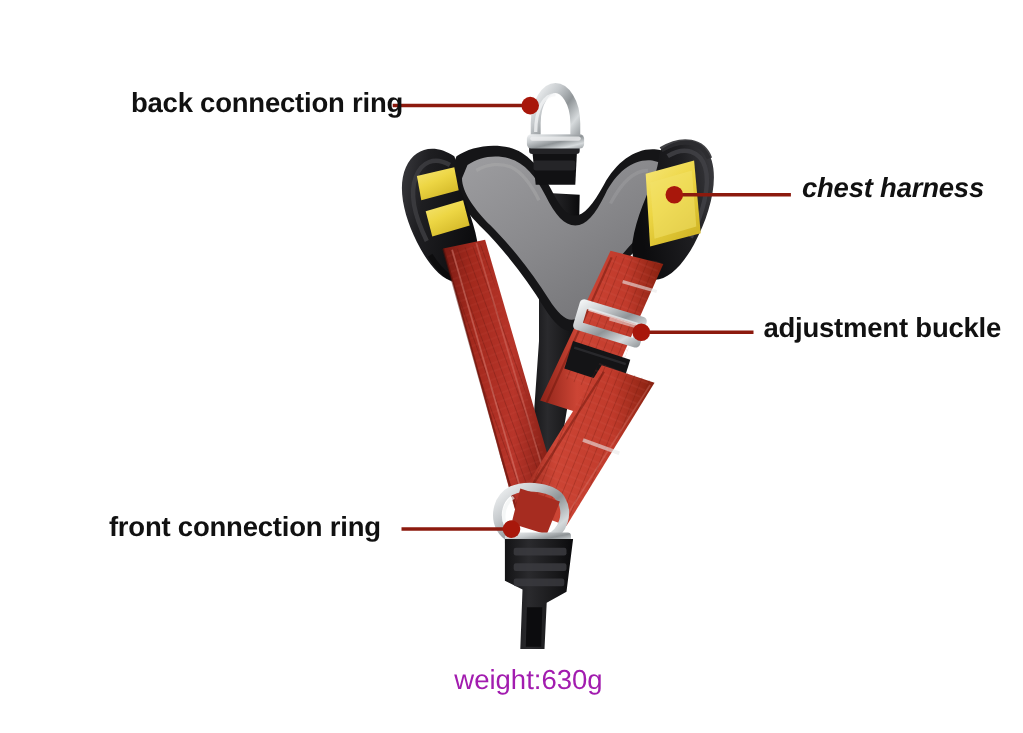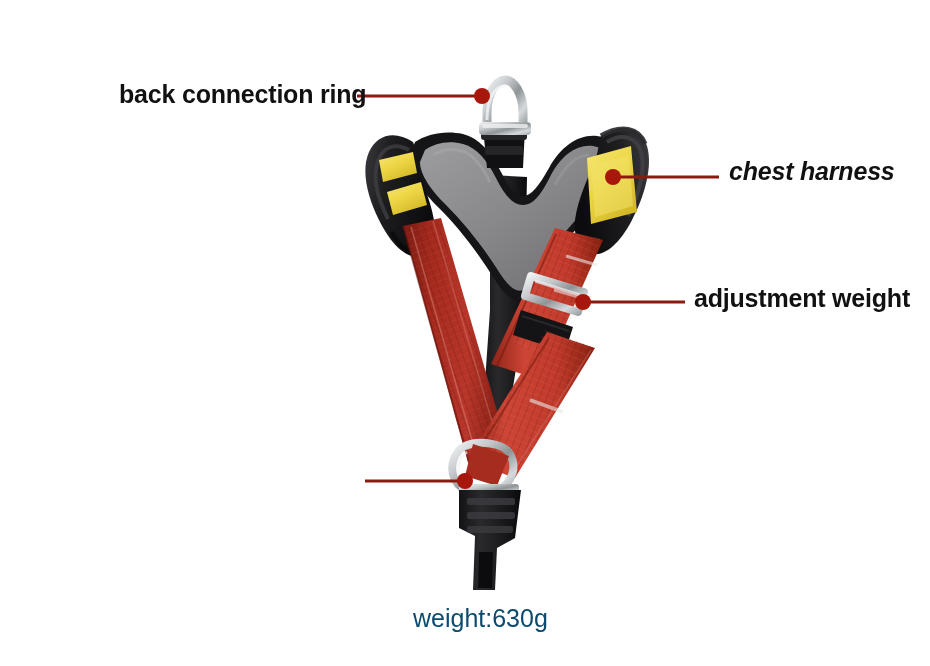--- a/index.html
+++ b/index.html
@@ -32,21 +32,21 @@
     font-size: 25px;
     color: #111111;
     white-space: nowrap;
     letter-spacing: -0.2px;
   }
   #weight-label {
     position: absolute;
     font-family: "Liberation Sans", sans-serif;
     font-weight: normal;
     font-size: 25px;
-    color: #0c4a6e;
+    color: #a21caf;
     white-space: nowrap;
   }
   .lbl-back  { left: 84px;  top: 80px; }
   .lbl-front { left: 64px;  top: 465px; }
   .lbl-chest { left: 694px; top: 157px; font-style: italic; }
   .lbl-adj   { left: 659px; top: 284px; }
   #weight-label { left: 378px; top: 604px; }
 </style>
 </head>
 <body>
@@ -295,18 +295,19 @@
       <circle cx="578" cy="177" r="8"></circle>
       <circle cx="548" cy="302" r="8"></circle>
       <circle cx="430" cy="481" r="8"></circle>
     </g>
   </svg>
 
   <div class="callout-label lbl-back">back connection ring</div>
 
   <div class="callout-label lbl-chest">chest harness</div>
 
-  <div class="callout-label lbl-adj">adjustment weight</div>
-
+  <div class="callout-label lbl-adj">adjustment buckle</div>
+
+  <div class="callout-label lbl-front">front connection ring</div>
 
   <div id="weight-label">weight:630g</div>
 
 </div>
 
 </body></html>

